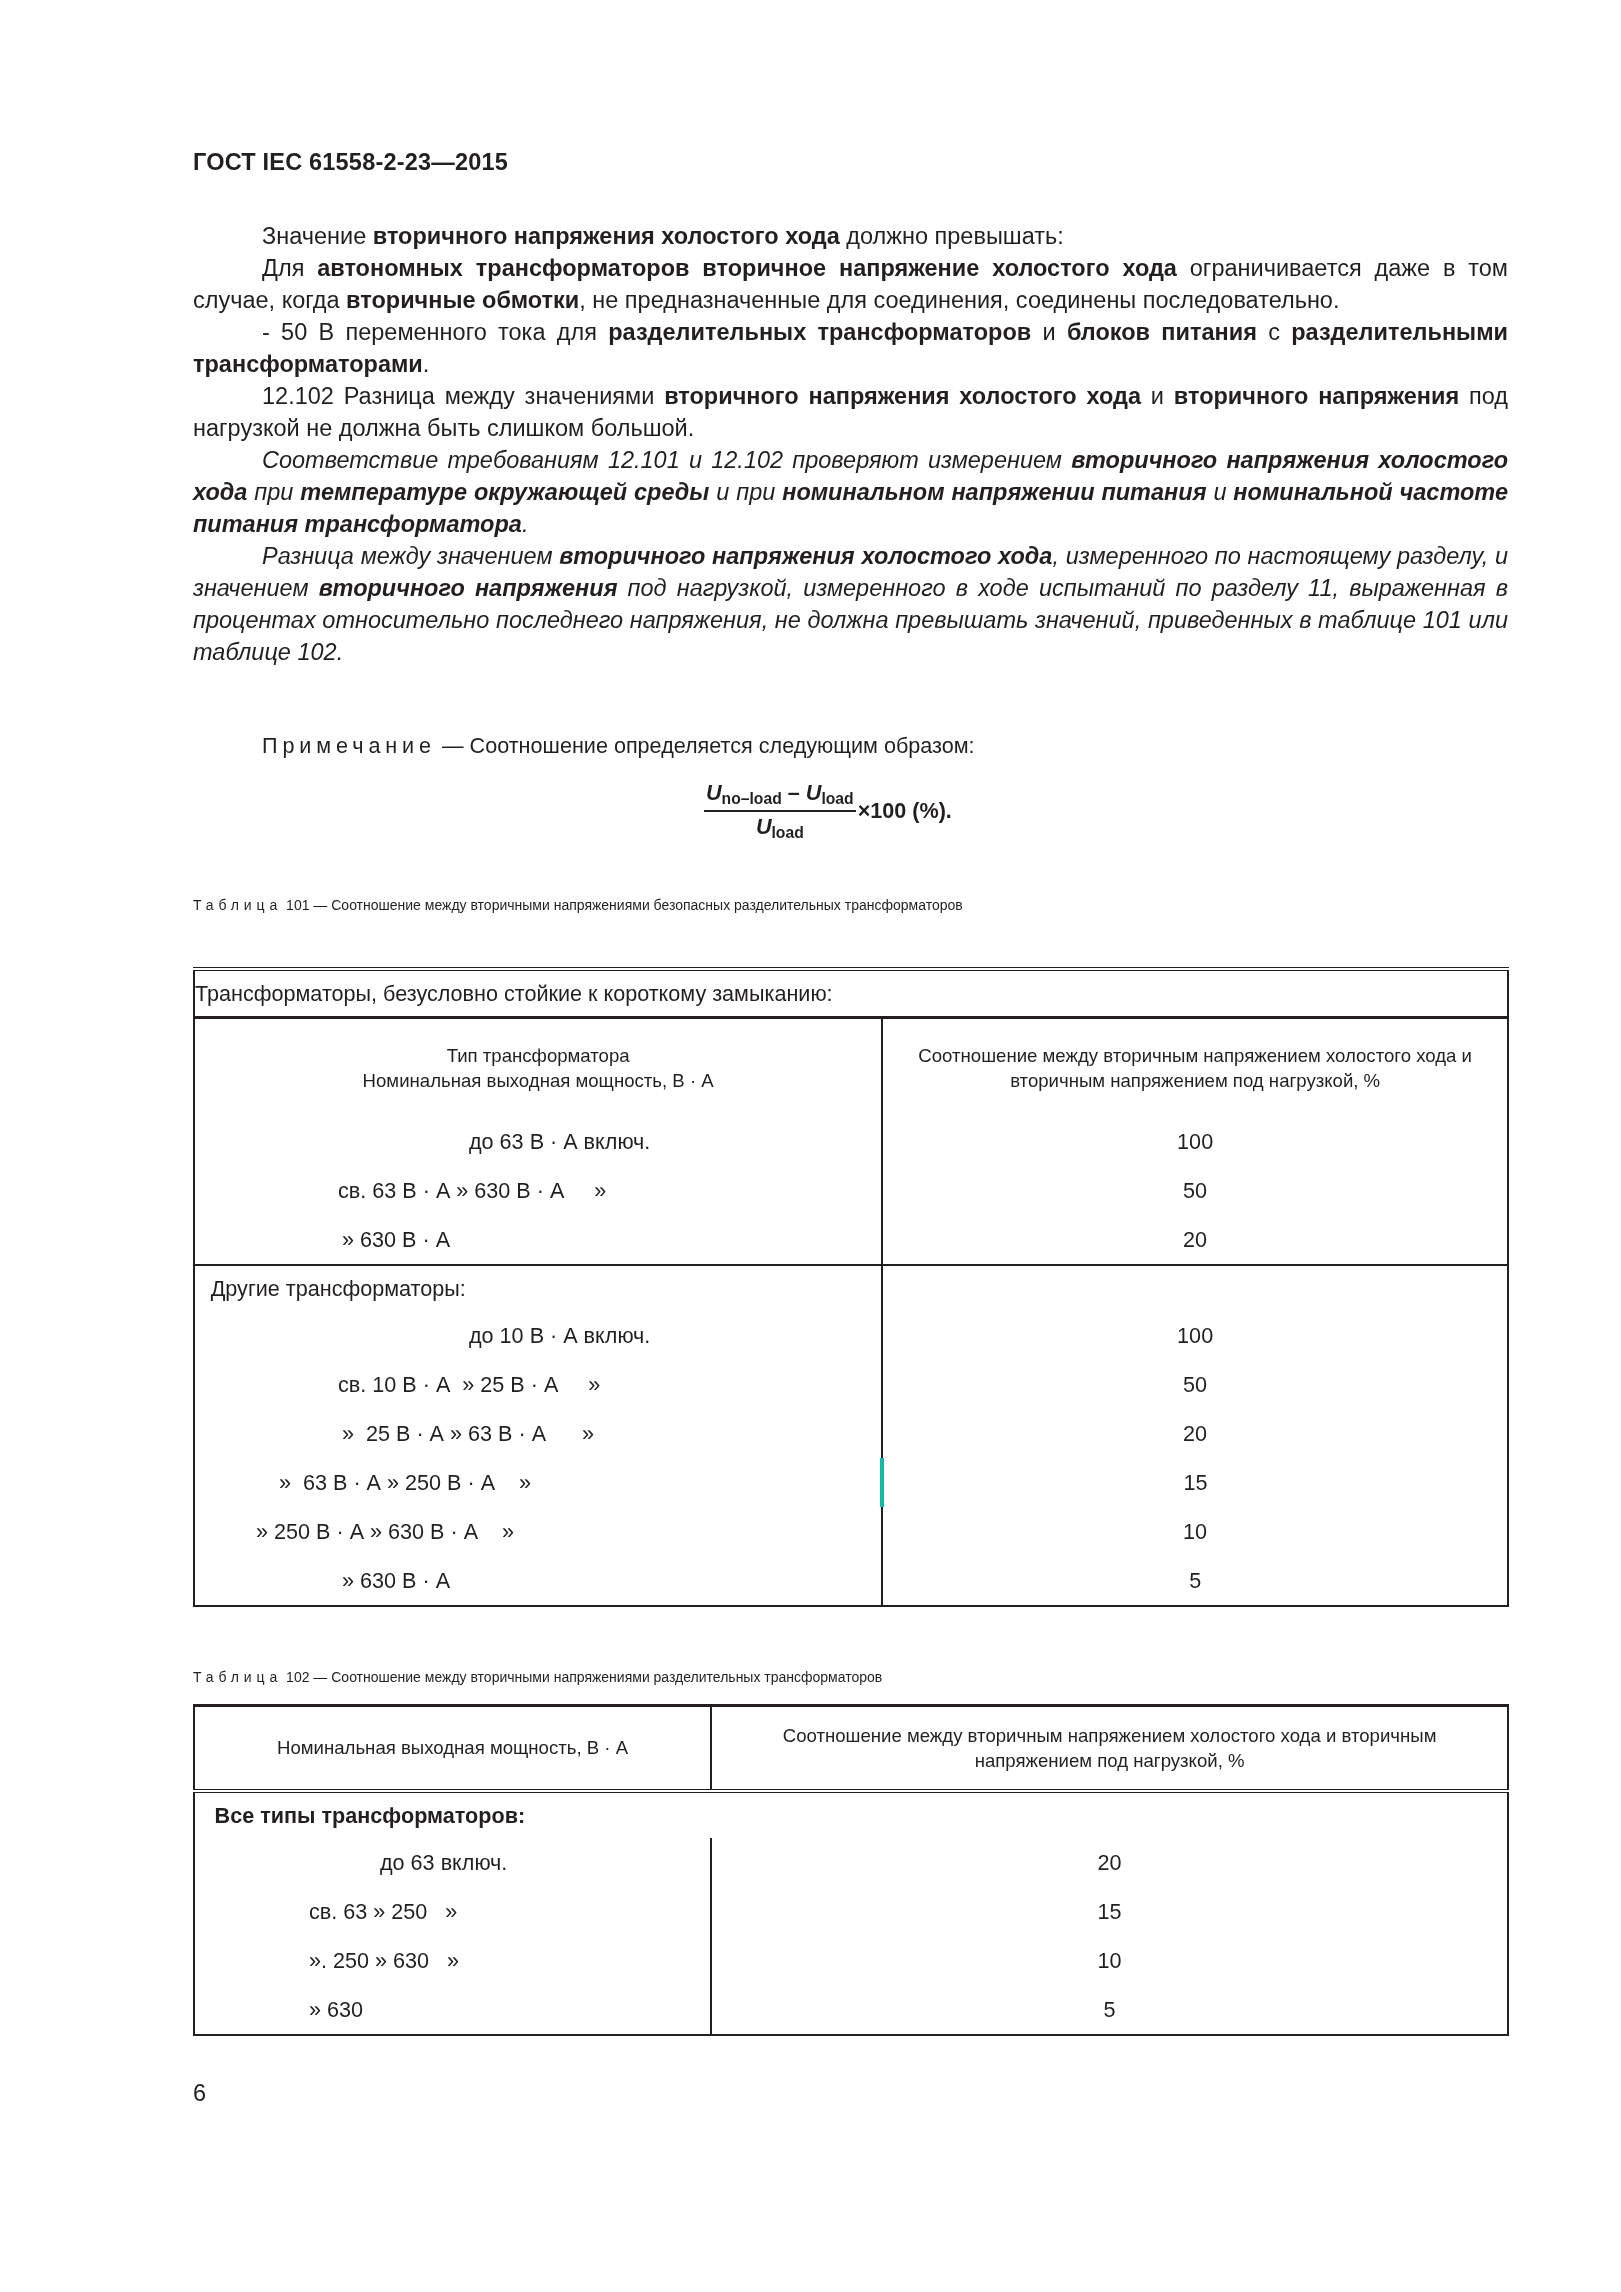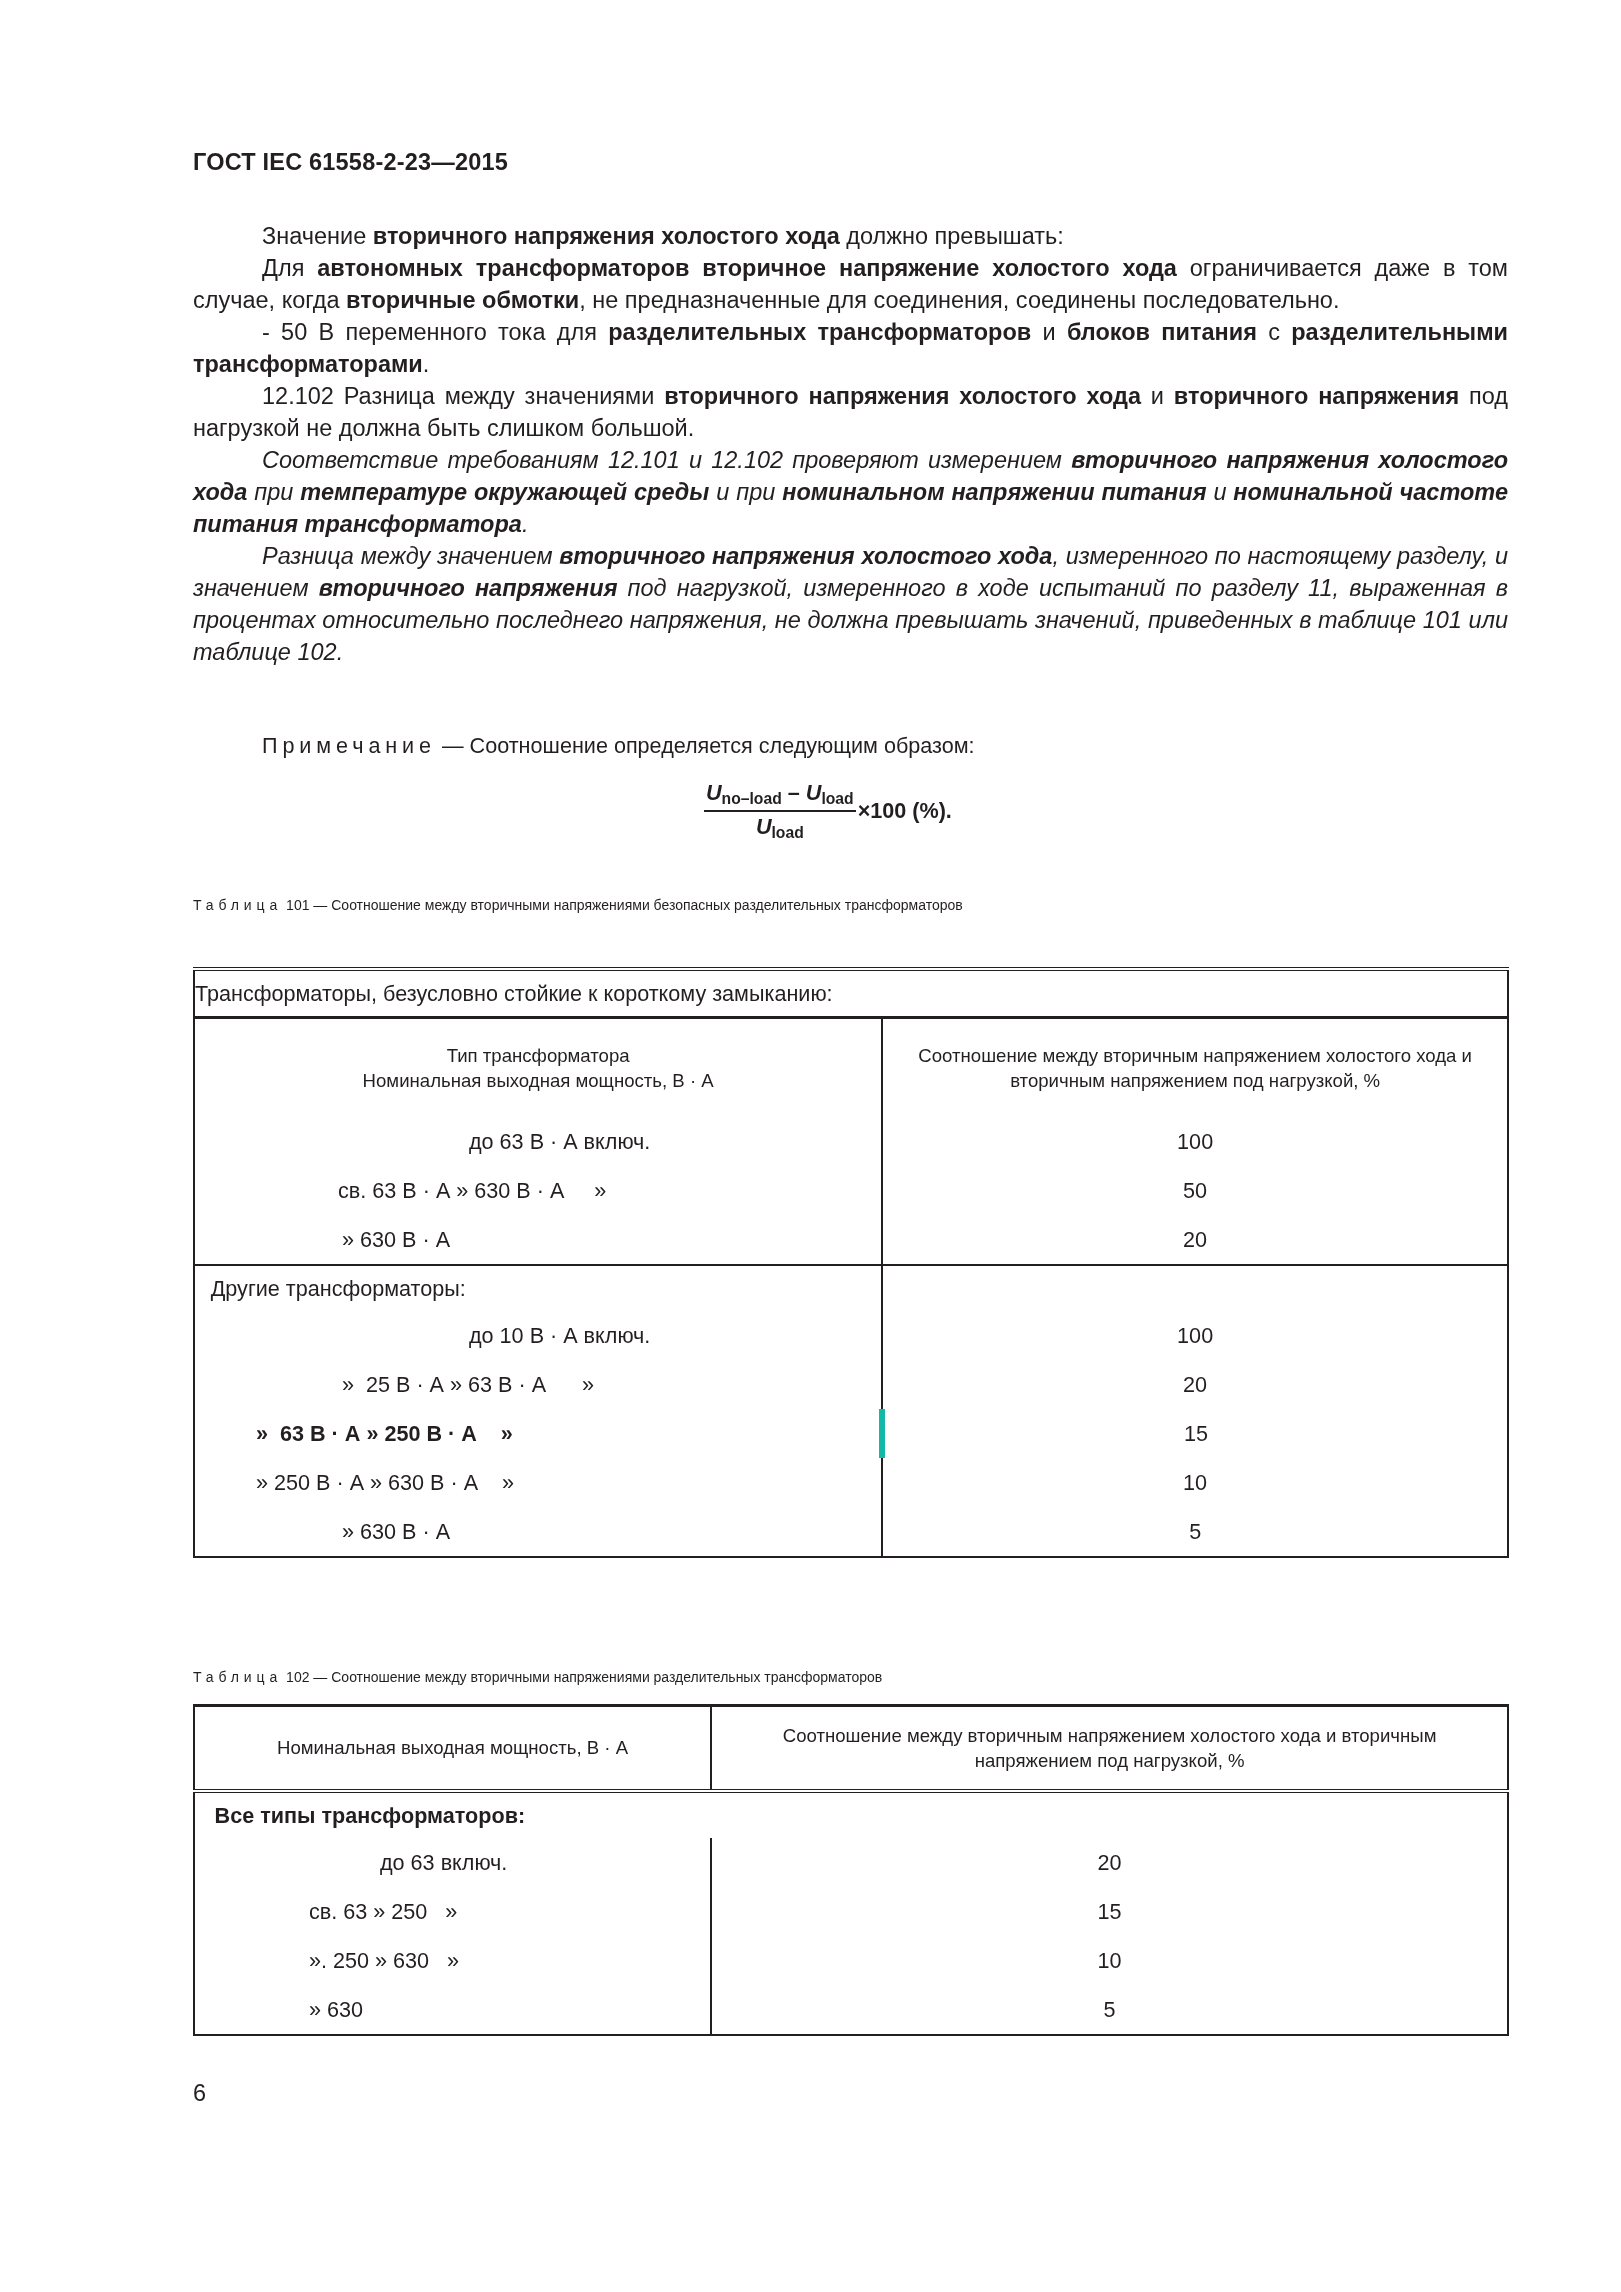--- a/index.html
+++ b/index.html
@@ -91,25 +91,29 @@
     </tr>
     <tr>
       <td class="group-label" style="border-left:2.9px solid #231f20;border-right:2px solid #231f20;padding-left:15.7px;">Другие трансформаторы:</td>
       <td style="border-right:2.9px solid #231f20;"></td>
     </tr>
     <tr>
       <td class="row-cell" style="border-left:2.9px solid #231f20;border-right:2px solid #231f20;padding-left:274px;">до 10 В · А включ.</td>
       <td class="val-cell" style="border-right:2.9px solid #231f20;">100</td>
     </tr>
     <tr>
+      <td class="row-cell" style="border-left:2.9px solid #231f20;border-right:2px solid #231f20;padding-left:143px;white-space:pre;">св. 10 В · А  » 25 В · А     »</td>
+      <td class="val-cell" style="border-right:2.9px solid #231f20;">50</td>
+    </tr>
+    <tr>
       <td class="row-cell" style="border-left:2.9px solid #231f20;border-right:2px solid #231f20;padding-left:147px;white-space:pre;">»  25 В · А » 63 В · А      »</td>
       <td class="val-cell" style="border-right:2.9px solid #231f20;">20</td>
     </tr>
     <tr>
-      <td class="row-cell" style="border-left:2.9px solid #231f20;border-right:6px solid #14b8a6;padding-left:61px;white-space:pre;font-weight:bold;">»  63 В · А » 250 В · А    »</td>
+      <td class="row-cell" style="border-left:2.9px solid #231f20;border-right:4px solid #14b8a6;padding-left:84px;white-space:pre;">»  63 В · А » 250 В · А    »</td>
       <td class="val-cell" style="border-right:2.9px solid #231f20;">15</td>
     </tr>
     <tr>
       <td class="row-cell" style="border-left:2.9px solid #231f20;border-right:2px solid #231f20;padding-left:61px;white-space:pre;">» 250 В · А » 630 В · А    »</td>
       <td class="val-cell" style="border-right:2.9px solid #231f20;">10</td>
     </tr>
     <tr style="border-bottom:2.9px solid #231f20;">
       <td class="row-cell" style="border-left:2.9px solid #231f20;border-right:2px solid #231f20;padding-left:147px;">» 630 В · А</td>
       <td class="val-cell" style="border-right:2.9px solid #231f20;">5</td>
     </tr>

